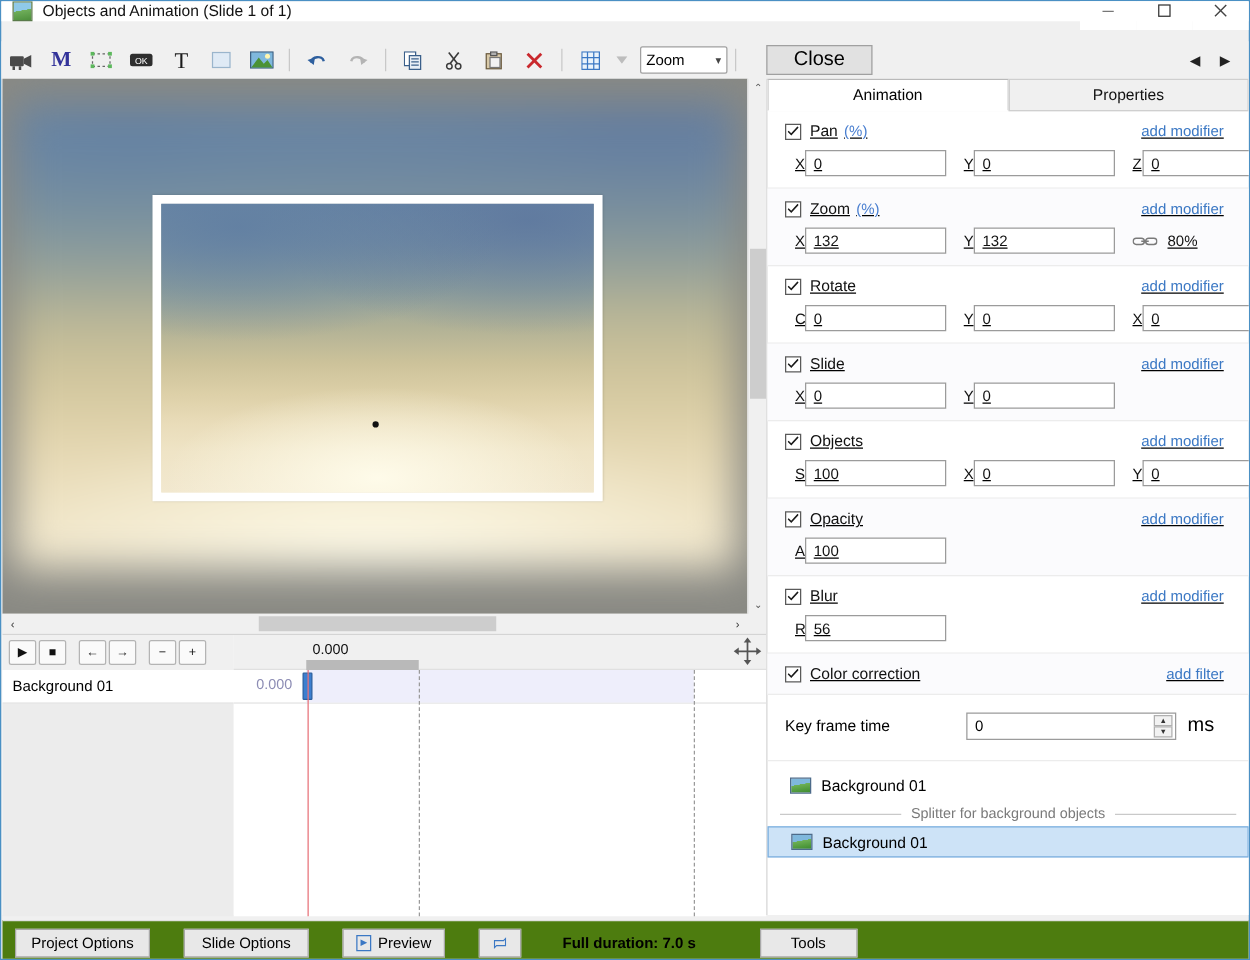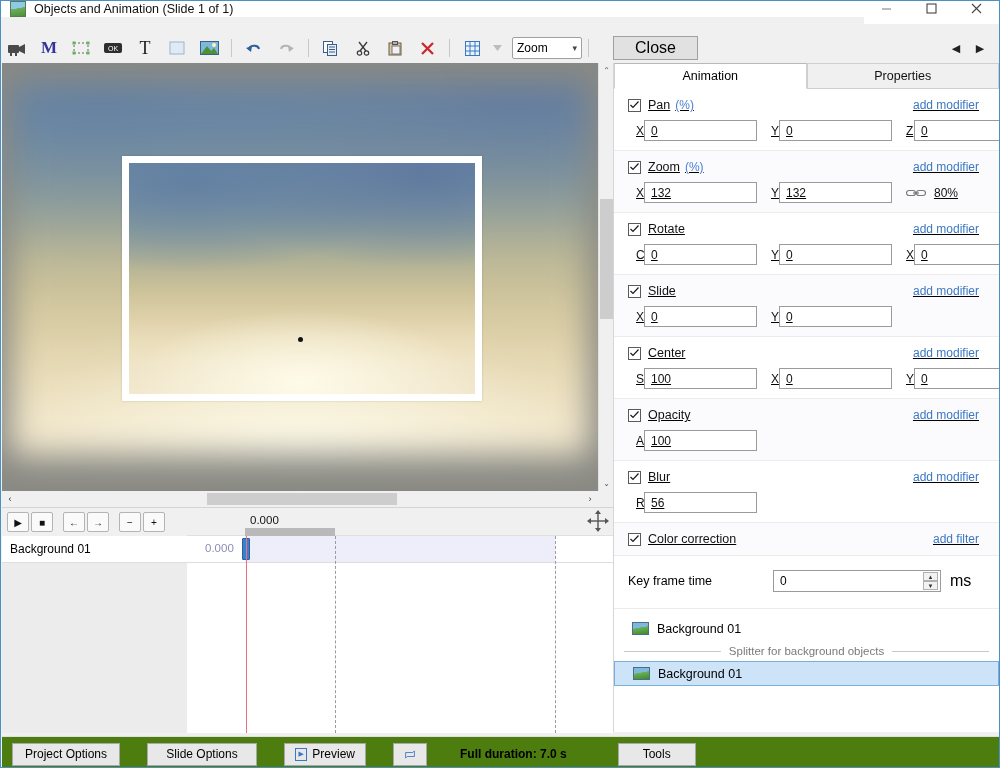--- a/index.html
+++ b/index.html
@@ -266,21 +266,21 @@
     background: #4d7c0f; display: flex; align-items: center; padding-left: 10px;
     border-top: 1px solid #e0e0e0;
     gap: 13px;
   }
   .sb-btn {
     height: 23px; border: 1px solid #a8a8a8; background: #e8e8e8;
     display: flex; align-items: center; justify-content: center;
     font-size: 12px; margin-right: 14px; padding: 0 10px;
   }
   #btn-project { width: 108px; }
-  #btn-slide { width: 110px; }
+  #btn-slide { width: 100px; }
   #btn-preview { width: 82px; }
   #btn-loop { width: 34px; }
   #btn-tools { width: 78px; margin-left: 28px; }
   #duration-text { font-size: 12px; margin-left: 6px; margin-right: 10px; font-weight: bold; }
   .preview-ico {
     width: 13px; height: 13px; border: 1px solid #3b78c4; margin-right: 5px;
     display: flex; align-items: center; justify-content: center;
     font-size: 7px; color: #3b78c4;
   }
 </style>
@@ -604,21 +604,21 @@
       </div>
     </div>
 
     <div class="prop-row">
       <div class="prop-head">
         <span class="cb">
           <svg width="9" height="8" viewBox="0 0 9 8">
               <polyline points="0.5,4 3,6.5 8.5,0.5" fill="none" stroke="#1a1a1a" stroke-width="1.2"></polyline>
             </svg>
         </span>
-        <span class="prop-name">Center</span>
+        <span class="prop-name">Objects</span>
         <span class="add-mod">add modifier</span>
       </div>
       <div class="fields">
         <div class="fgroup">
             <span class="flabel">S</span>
           <span class="fbox">100</span>
           </div>
         <div class="fgroup">
             <span class="flabel">X</span>
           <span class="fbox">0</span>

